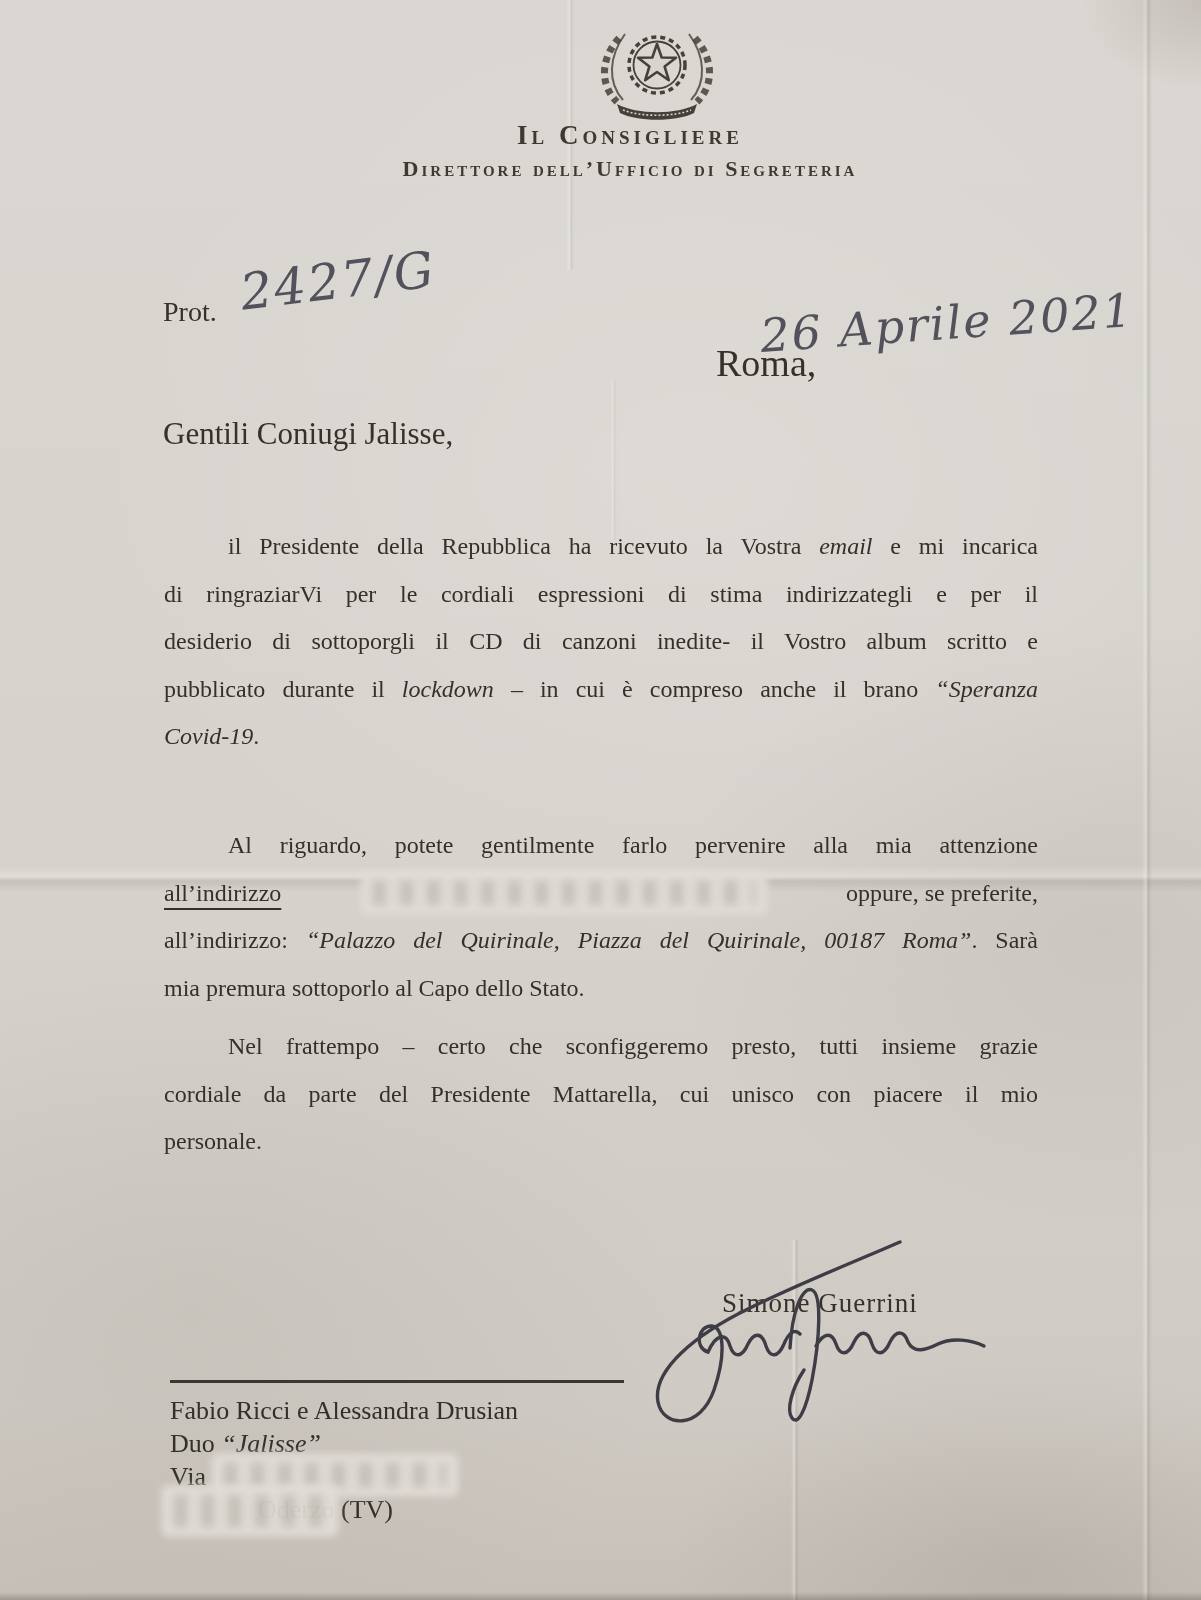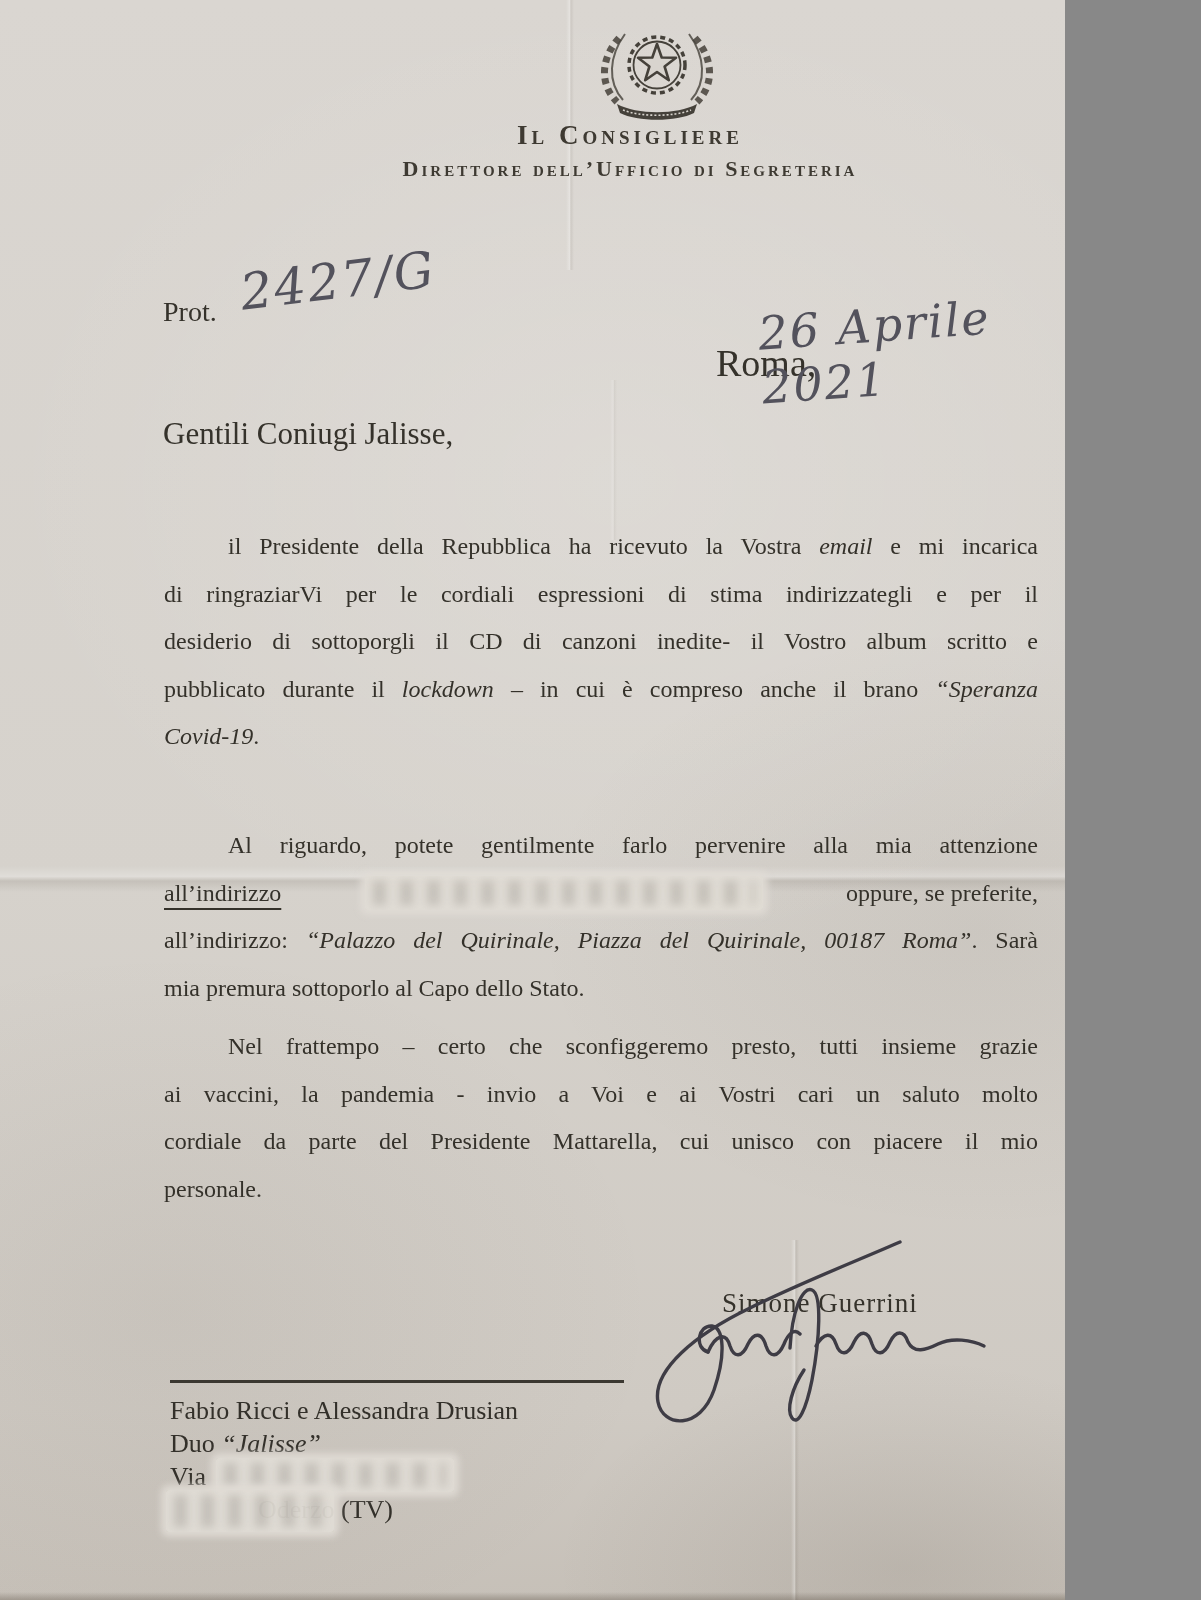--- a/index.html
+++ b/index.html
@@ -1,17 +1,17 @@
 <!DOCTYPE html>
 <html><head>
 <meta charset="utf-8">
 <style>
   html,body{margin:0;padding:0;background:#888;}
   #paper{
-    position:relative;width:1065px;height:1600px;overflow:hidden;
+    position:relative;width:1201px;height:1600px;overflow:hidden;
     font-family:"Liberation Serif",serif;color:#35322b;
     background:
       radial-gradient(900px 700px at 58% 30%, rgba(255,255,255,0.14), rgba(255,255,255,0) 70%),
       radial-gradient(700px 520px at 16% 82%, rgba(70,60,48,0.06), rgba(70,60,48,0) 70%),
       radial-gradient(620px 420px at 92% 58%, rgba(70,60,48,0.07), rgba(70,60,48,0) 72%),
       radial-gradient(500px 300px at 85% 98%, rgba(70,60,48,0.10), rgba(70,60,48,0) 70%),
       linear-gradient(180deg,#dad6d1 0%,#d6d2cc 55%,#cfcac3 88%,#c6c0b8 100%);
   }
   
   .crease{position:absolute;pointer-events:none;}
@@ -129,21 +129,20 @@
       <span class="u">all’indirizzo</span>
       <span class="blur-box blur-email"></span>
       <span>oppure, se preferite,</span>
     </div>
     <div class="line j"><span>all’indirizzo: </span><i>“Palazzo del Quirinale, Piazza del Quirinale, 00187 Roma”</i><span>. Sarà</span></div>
     <div class="line"><span>mia premura sottoporlo al Capo dello Stato.</span></div>
   </div>
 
   <div class="bodytext p3">
     <div class="line j indent"><span>Nel frattempo – certo che sconfiggeremo presto, tutti insieme grazie</span></div>
-    <div class="line j"><span>ai vaccini, la pandemia -  invio a Voi e ai Vostri cari un saluto molto</span></div>
     <div class="line j"><span>cordiale da parte del Presidente Mattarella, cui unisco con piacere il mio</span></div>
     <div class="line"><span>personale.</span></div>
   </div>
 
   <div class="sig-name">Simone Guerrini</div>
   <svg class="sig-svg" width="370" height="220" viewBox="0 0 370 220">
     <g fill="none" stroke="#3e3c45" stroke-width="3.4" stroke-linecap="round">
       <path d="M 262 14 C 216 34, 160 56, 112 80 C 58 106, 14 142, 20 174 C 25 200, 62 202, 76 162 C 88 127, 86 100, 74 98 C 60 97, 56 120, 70 124"></path>
       <path d="M 70 124 C 78 106, 88 104, 92 118 C 96 130, 104 130, 110 116 C 116 104, 124 104, 128 118 C 132 130, 140 130, 146 116 C 150 106, 156 100, 162 106"></path>
       <path d="M 152 120 C 154 84, 164 58, 174 62 C 184 66, 182 110, 174 152 C 168 182, 160 198, 154 190 C 148 182, 154 160, 166 142"></path>

